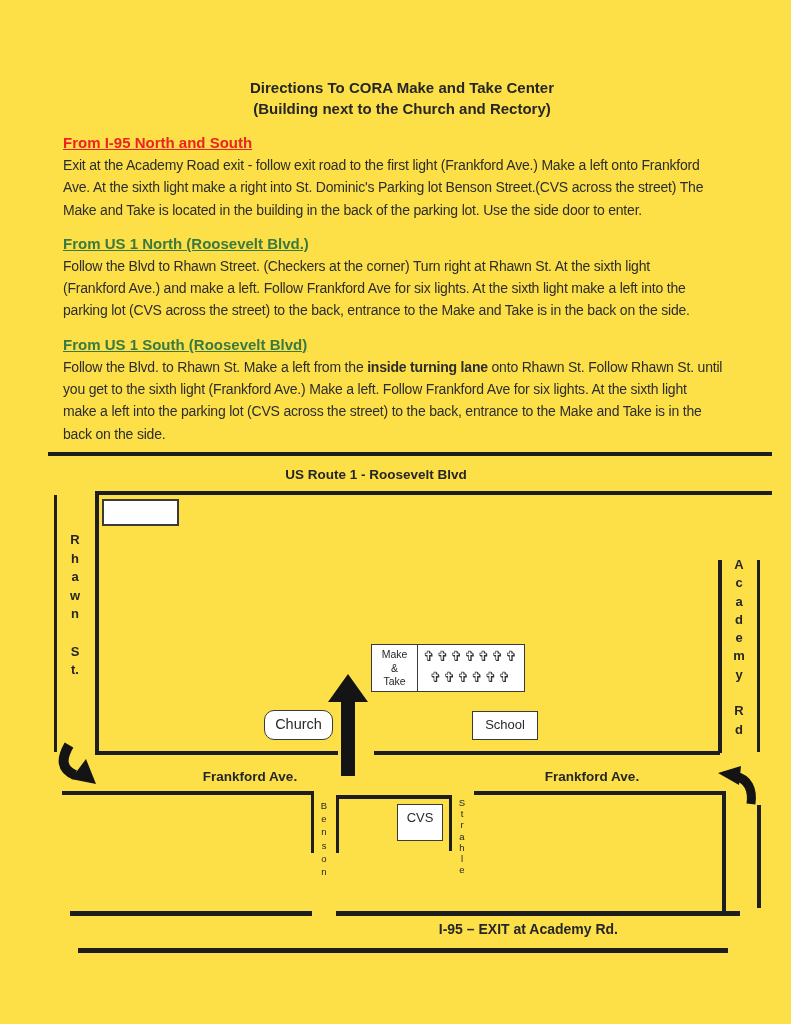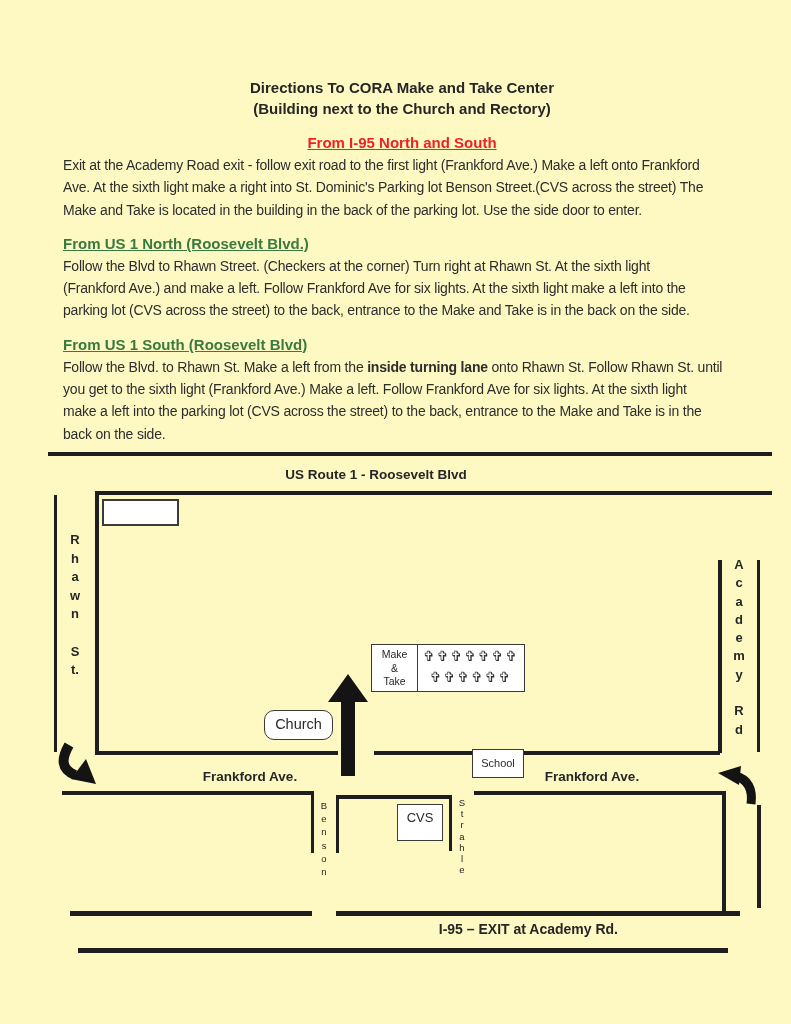--- a/index.html
+++ b/index.html
@@ -1,26 +1,26 @@
 <!DOCTYPE html>
 <html><head>
 <meta charset="utf-8">
 <style>
   html,body{margin:0;padding:0;background:#e8e8e8;}
   .page{
     width:791px;height:1024px;position:relative;margin:0 auto;
-    background:#fef9c3;overflow:hidden;
+    background:#fde047;overflow:hidden;
     font-family:"Liberation Sans",sans-serif;color:#2a2a2a;
   }
   
   .doc{padding:77px 50px 0 63px;}
   .title{ text-align:center;font-weight:bold;font-size:15px;line-height:21px;color:#262626;}
   .section{margin-top:12px;}
   .heading{font-weight:bold;font-size:15px;line-height:21px;text-decoration:underline;margin-bottom:1px;}
-  .heading.red{color:#ed2224;text-align:center;}
+  .heading.red{color:#ed2224;}
   .heading.green{color:#3a7a40;}
   .para{font-size:14px;letter-spacing:-0.2px;line-height:22.3px;white-space:pre-line;color:#2d2d2d;}
   .para b{letter-spacing:-0.2px;}
   
   .abs{position:absolute;}
   .road{position:absolute;background:#1e1e1e;}
   .mbox{position:absolute;background:#fff;border:1.5px solid #3a3a3a;box-sizing:border-box;text-align:center;}
   .mlabel{position:absolute;font-weight:bold;color:#262626;text-align:center;}
   .vtext{position:absolute;white-space:pre-line;text-align:center;color:#262626;}
   .vstreet{font-weight:bold;font-size:13px;line-height:18.6px;}
@@ -103,21 +103,21 @@
     <div class="mbox" style="left:417px;top:644px;width:108px;height:48px;border-width:1.5px;">
       <div class="crosses" style="padding-top:1px;">✞✞✞✞✞✞✞</div>
       <div class="crosses">✞✞✞✞✞✞</div>
     </div>
 
     <svg class="abs" style="left:327px;top:674px;" width="42" height="102" viewBox="0 0 42 102">
       <polygon points="21,0 41,28 28,28 28,102 14,102 14,28 1,28" fill="#141414"></polygon>
     </svg>
 
     <div class="mbox" style="left:264px;top:710px;width:69px;height:30px;font-size:14.5px;line-height:27px;border-radius:10px;"><span>Church</span></div>
-    <div class="mbox" style="left:472px;top:749px;width:52px;height:29px;font-size:11px;line-height:26px;"><span>School</span></div>
+    <div class="mbox" style="left:472px;top:711px;width:66px;height:29px;font-size:13px;line-height:26px;"><span>School</span></div>
 
     <div class="mlabel" style="left:180px;top:769px;width:140px;font-size:13.5px;">Frankford Ave.</div>
     <div class="mlabel" style="left:522px;top:769px;width:140px;font-size:13.5px;">Frankford Ave.</div>
 
     <svg class="abs" style="left:58px;top:742px;" width="44" height="46" viewBox="0 0 44 46">
       <path d="M11,3 C3,17 3,27 17,33" stroke="#141414" stroke-width="10" fill="none"></path>
       <polygon points="38,42 13,37 28,17" fill="#141414"></polygon>
     </svg>
     <svg class="abs" style="left:714px;top:764px;" width="44" height="42" viewBox="0 0 44 42">
       <path d="M37,40 C39,25 34,15 21,12" stroke="#141414" stroke-width="9" fill="none"></path>

